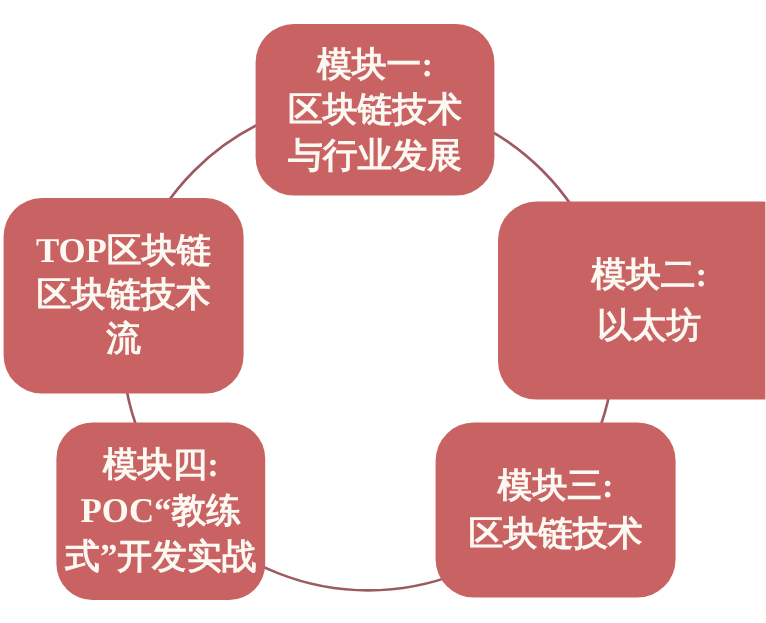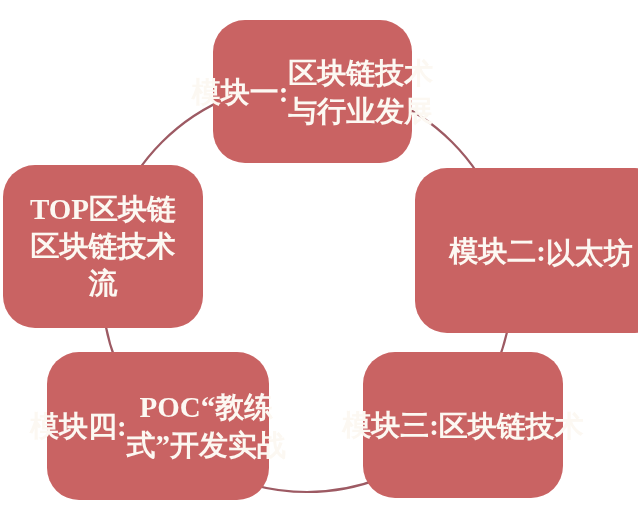--- a/index.html
+++ b/index.html
@@ -24,36 +24,36 @@
     fill: none;
     stroke: var(--ring-color, #9d5a63);
     stroke-width: 2.2;
   }
   .node {
     position: absolute;
     background: var(--node-fill, #c96363);
     color: var(--node-text, #fcf8f2);
     border-radius: 32px;
     display: flex;
-    flex-direction: row;
+    flex-direction: column;
     align-items: center;
     justify-content: center;
     text-align: center;
     font-weight: 700;
     font-size: 29px;
     line-height: 38px;
   }
   .node .node-title,
   .node .node-body {
     white-space: pre;
   }
   .node-1 { left: 213px; top: 20px;  width: 199px; height: 143px; }
   .node-2 { left: 415px; top: 168px; width: 252px; height: 165px; }
   .node-3 { left: 363px; top: 352px; width: 200px; height: 146px; }
-  .node-4 { left: 47px;  top: 352px; width: 222px; height: 148px; }
+  .node-4 { left: 47px;  top: 352px; width: 174px; height: 148px; border-radius: 30px; }
   .node-5 { left: 3px;   top: 165px; width: 200px; height: 163px; line-height: 37px; }
   .node-2 .node-body { margin-top: 5px; }
   .node-3 .node-body { margin-top: 2px; }
 </style>
 </head>
 <body style="background: rgb(255, 255, 255);">
 
 <div class="stage">
 
   <svg class="ring" width="638" height="519" viewBox="0 0 638 519">

